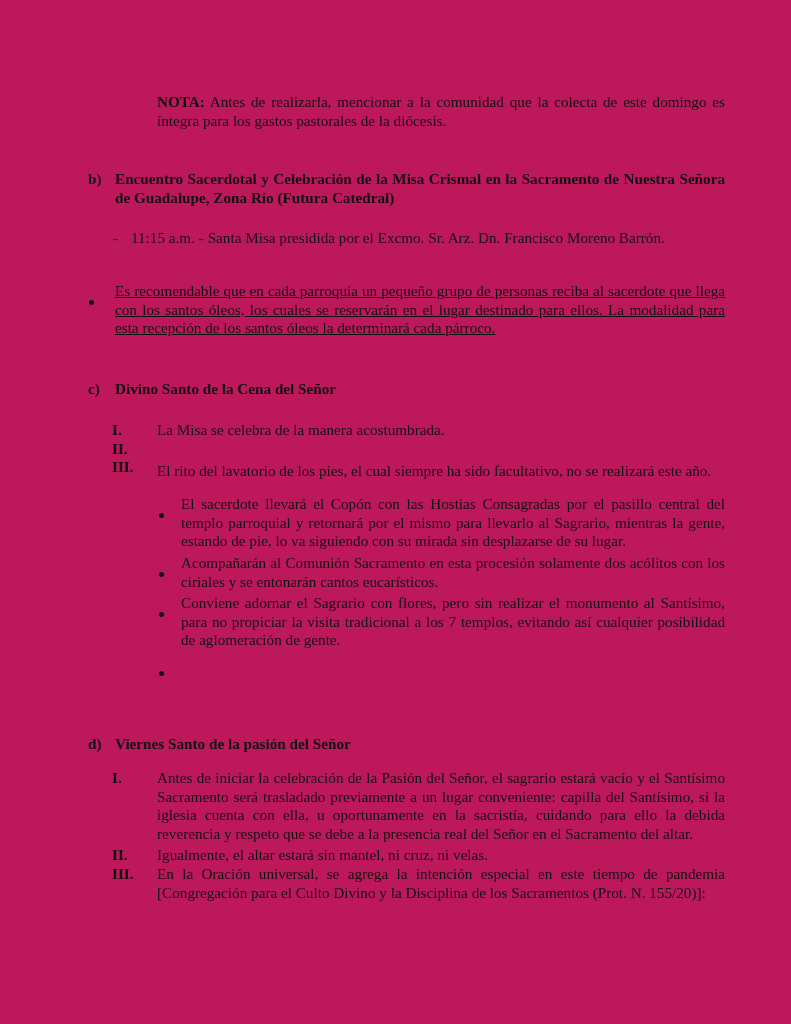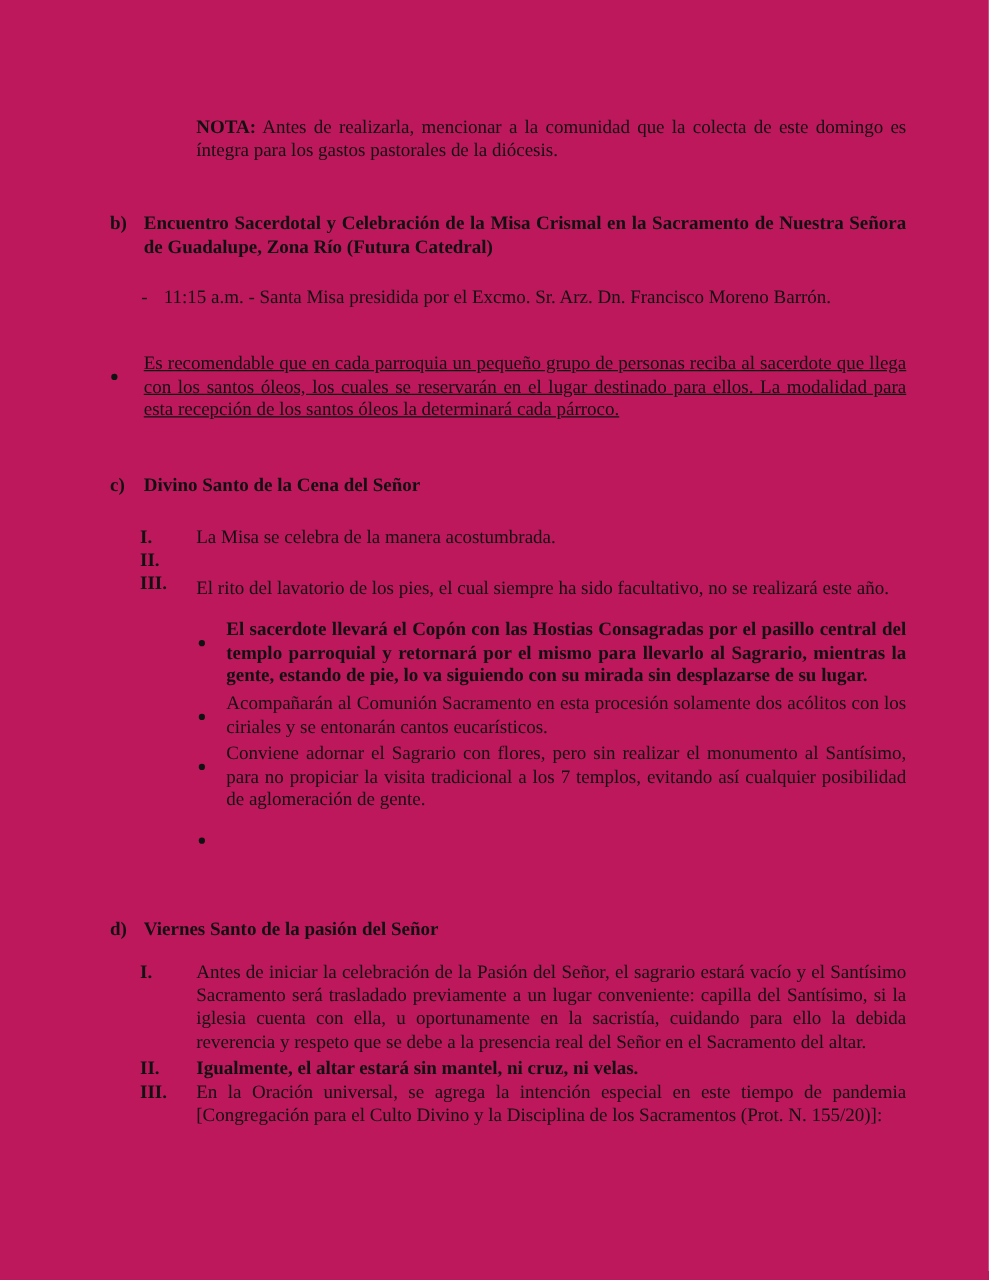--- a/index.html
+++ b/index.html
@@ -38,35 +38,35 @@
 
   <span class="roman" style="left:112px; top:421px; line-height:18.5px;">I.</span>
   <div class="blk" style="left:157px; top:421px; width:568px;">La Misa se celebra de la manera acostumbrada.</div>
 
   <span class="roman" style="left:112px; top:440px; line-height:18.5px;">II.</span>
   <div class="blk" style="left:157px; top:440px; width:580px; white-space:nowrap;margin-top:22px;">El rito del lavatorio de los pies, el cual siempre ha sido facultativo, no se realizará este año.</div>
 
   <span class="roman" style="left:112px; top:458px; line-height:18.5px;">III.</span>
 
   <span class="marker" style="left:159px; top:504px;"><span class="bullet-dot"></span></span>
-  <div class="blk just" style="left:181px; top:495px; width:544px;font-weight:bold;">El sacerdote llevará el Copón con las Hostias Consagradas por el pasillo central del templo parroquial y retornará por el mismo para llevarlo al Sagrario, mientras la gente, estando de pie, lo va siguiendo con su mirada sin desplazarse de su lugar.</div>
+  <div class="blk just" style="left:181px; top:495px; width:544px;">El sacerdote llevará el Copón con las Hostias Consagradas por el pasillo central del templo parroquial y retornará por el mismo para llevarlo al Sagrario, mientras la gente, estando de pie, lo va siguiendo con su mirada sin desplazarse de su lugar.</div>
 
   <span class="marker" style="left:159px; top:563px;"><span class="bullet-dot"></span></span>
   <div class="blk just" style="left:181px; top:554px; width:544px;">Acompañarán al Comunión Sacramento en esta procesión solamente dos acólitos con los ciriales y se entonarán cantos eucarísticos.</div>
 
   <span class="marker" style="left:159px; top:603px;"><span class="bullet-dot"></span></span>
   <div class="blk just" style="left:181px; top:594px; width:544px;">Conviene adornar el Sagrario con flores, pero sin realizar el monumento al Santísimo, para no propiciar la visita tradicional a los 7 templos, evitando así cualquier posibilidad de aglomeración de gente.</div>
 
   <span class="marker" style="left:159px; top:662px;"><span class="bullet-dot"></span></span>
 
   <span class="marker bold" style="left:88px; top:735px; line-height:18.5px;">d)</span>
   <div class="blk bold" style="left:115px; top:735px; width:610px;">Viernes Santo de la pasión del Señor</div>
 
   <span class="roman" style="left:112px; top:769px; line-height:18.5px;">I.</span>
   <div class="blk just" style="left:157px; top:769px; width:568px;">Antes de iniciar la celebración de la Pasión del Señor, el sagrario estará vacío y el Santísimo Sacramento será trasladado previamente a un lugar conveniente: capilla del Santísimo, si la iglesia cuenta con ella, u oportunamente en la sacristía, cuidando para ello la debida reverencia y respeto que se debe a la presencia real del Señor en el Sacramento del altar.</div>
 
   <span class="roman" style="left:112px; top:846px; line-height:18.5px;">II.</span>
-  <div class="blk" style="left:157px; top:846px; width:568px;font-weight:bold;">Igualmente, el altar estará sin mantel, ni cruz, ni velas.</div>
+  <div class="blk" style="left:157px; top:846px; width:568px;">Igualmente, el altar estará sin mantel, ni cruz, ni velas.</div>
 
   <span class="roman" style="left:112px; top:865px; line-height:18.5px;">III.</span>
   <div class="blk just" style="left:157px; top:865px; width:568px;">En la Oración universal, se agrega la intención especial en este tiempo de pandemia [Congregación para el Culto Divino y la Disciplina de los Sacramentos (Prot. N. 155/20)]:</div>
 
 </div>
 
 </body></html>

